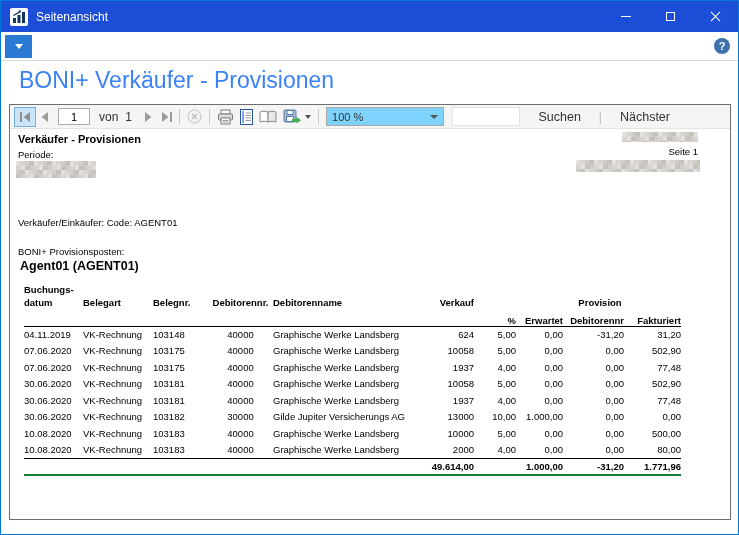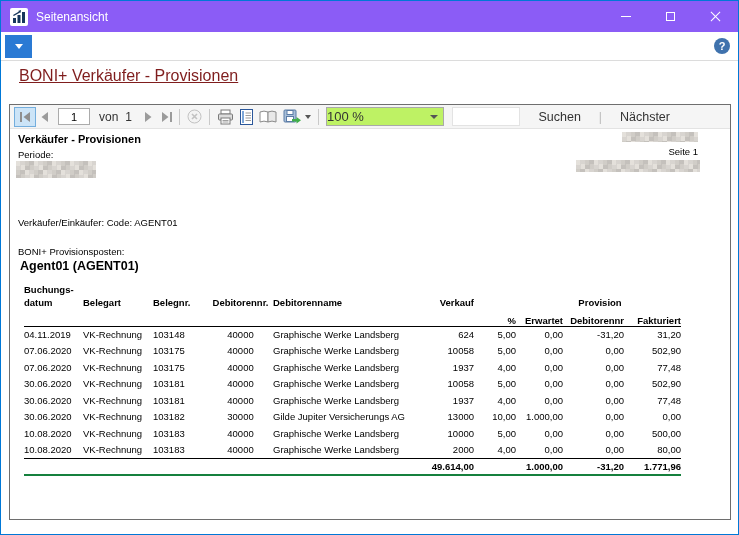--- a/index.html
+++ b/index.html
@@ -2,49 +2,49 @@
 <html><head>
 <meta charset="utf-8">
 <style>
   * { margin:0; padding:0; box-sizing:border-box; }
   html,body { background:#cfcfcf; font-family:"Liberation Sans", sans-serif; }
   .window {
     position:relative; width:739px; height:535px; background:#fff;
     border:1px solid #0078d7; overflow:hidden;
   }
   
-  .titlebar { position:absolute; left:0; top:0; right:0; height:31px; background:#8b5cf6; display:flex; align-items:center; }
+  .titlebar { position:absolute; left:0; top:0; right:0; height:31px; background:#1d4ed8; display:flex; align-items:center; }
   .app-icon { margin-left:9px; width:18px; height:18px; }
   .title-text { color:#fff; font-size:12px; margin-left:8px; }
   .win-controls { position:absolute; right:0; top:0; height:31px; display:flex; }
   .win-btn { width:45px; height:31px; display:flex; align-items:center; justify-content:center; }
   .glyph-min { width:10px; border-top:1px solid #fff; }
   .glyph-max { width:9px; height:9px; border:1px solid #fff; }
   .glyph-close { width:11px; height:11px; position:relative; }
   .glyph-close::before,.glyph-close::after{ content:""; position:absolute; left:-1px; top:5px; width:13px; border-top:1px solid #fff; }
   .glyph-close::before{ transform:rotate(45deg);} .glyph-close::after{ transform:rotate(-45deg);}
   
   .ribbon { position:absolute; left:0; top:31px; right:0; height:29px; background:#fff; border-bottom:1px solid #dcdcdc; }
   .menu-btn { position:absolute; left:4px; top:3px; width:27px; height:23px; background:#2a7ad4; display:flex; align-items:center; justify-content:center; }
   .caret-down-white { width:0; height:0; border-left:4px solid transparent; border-right:4px solid transparent; border-top:5px solid #fff; }
   .help-btn { position:absolute; right:8px; top:6px; width:16px; height:16px; border-radius:50%; background:#3f72ad; color:#fff; font-size:11px; font-weight:bold; display:flex; align-items:center; justify-content:center; }
   
-  .page-title { position:absolute; left:18px; top:66px; font-size:16px; color:#7f1d1d;text-decoration:underline; }
+  .page-title { position:absolute; left:18px; top:66px; font-size:23px; color:#3b82f6; }
   
   .panel { position:absolute; left:8px; top:103px; width:722px; height:416px; border:1px solid #6e6e6e; background:#fff; }
   .toolbar { height:24px; background:#f5f5f5; border-bottom:1px solid #e3e3e3; display:flex; align-items:center; padding:0 4px; font-size:12px; color:#333; }
   .tb-btn { height:20px; display:flex; align-items:center; justify-content:center; }
   .btn-first { width:22px; background:#cce4f7; border:1px solid #74aedd; }
   .btn-nav { width:18px; }
   .page-input { width:32px; height:17px; border:1px solid #ababab; font-size:11px; text-align:center; margin-left:4px; font-family:"Liberation Sans",sans-serif; }
   .lbl-von { margin:0 7px 0 9px; }
   .lbl-total { margin-right:7px; }
   .tb-sep { width:1px; height:16px; background:#c9c9c9; margin:0 4px; }
   .icon-btn { padding:0 3px; height:20px; display:flex; align-items:center; }
-  .combo { width:118px; height:19px; border:1px solid #a9a9a9; background:#bef264; display:flex; align-items:center; font-size:13px; position:relative; margin-left:3px; }
+  .combo { width:118px; height:19px; border:1px solid #a9a9a9; background:#7dd3fc; display:flex; align-items:center; font-size:11px; padding-left:5px; position:relative; margin-left:3px; }
   .combo .caret { position:absolute; right:5px; width:0; height:0; border-left:4px solid transparent; border-right:4px solid transparent; border-top:4px solid #555; }
   .tb-spacer { flex:1; }
   .search-input { width:68px; height:19px; border:1px solid #e3e3e3; background:#fff; font-size:11px; font-family:"Liberation Sans",sans-serif; padding:0 3px; }
   .txt-btn { font-size:12.5px; color:#333; margin:0 18px; background:none; border:none; font-family:"Liberation Sans",sans-serif; }
   .vsep { color:#bbb; }
   .tb-right-pad { width:38px; }
   
   .report { position:relative; height:391px; font-size:9.5px; color:#000; overflow:hidden; }
   .rep-title { position:absolute; left:8px; top:4px; font-size:11px; font-weight:bold;text-align:center; }
   .rep-periode { position:absolute; left:8px; top:20px; }

